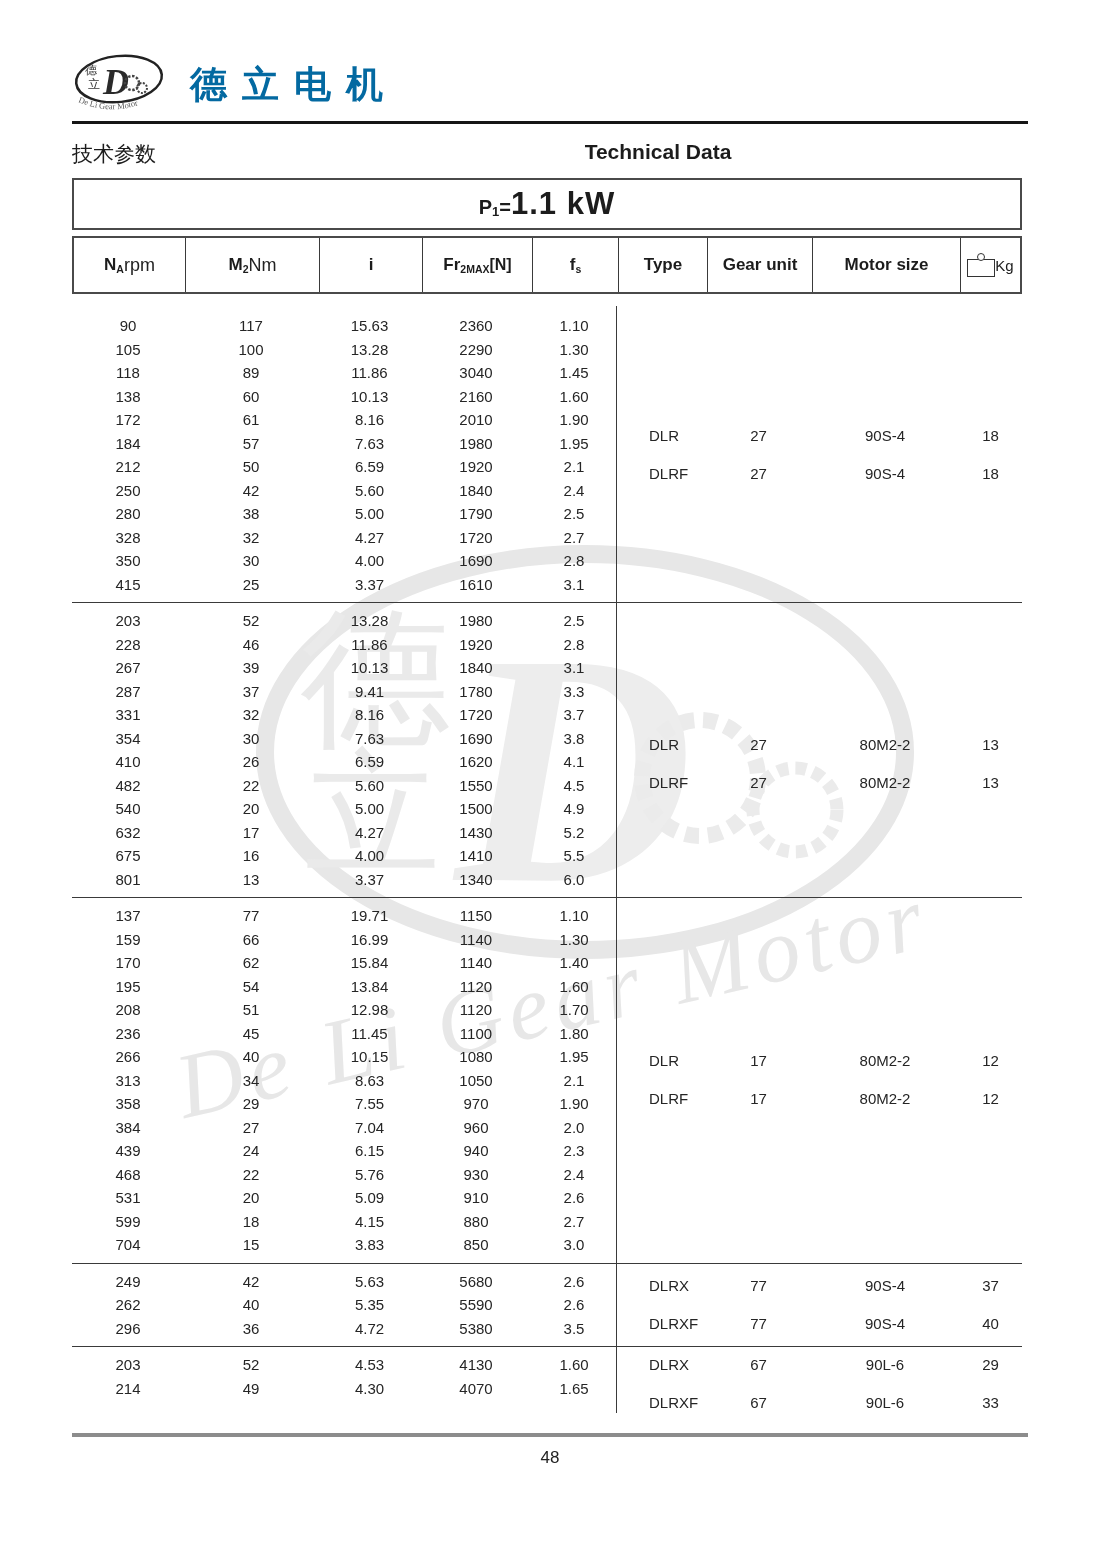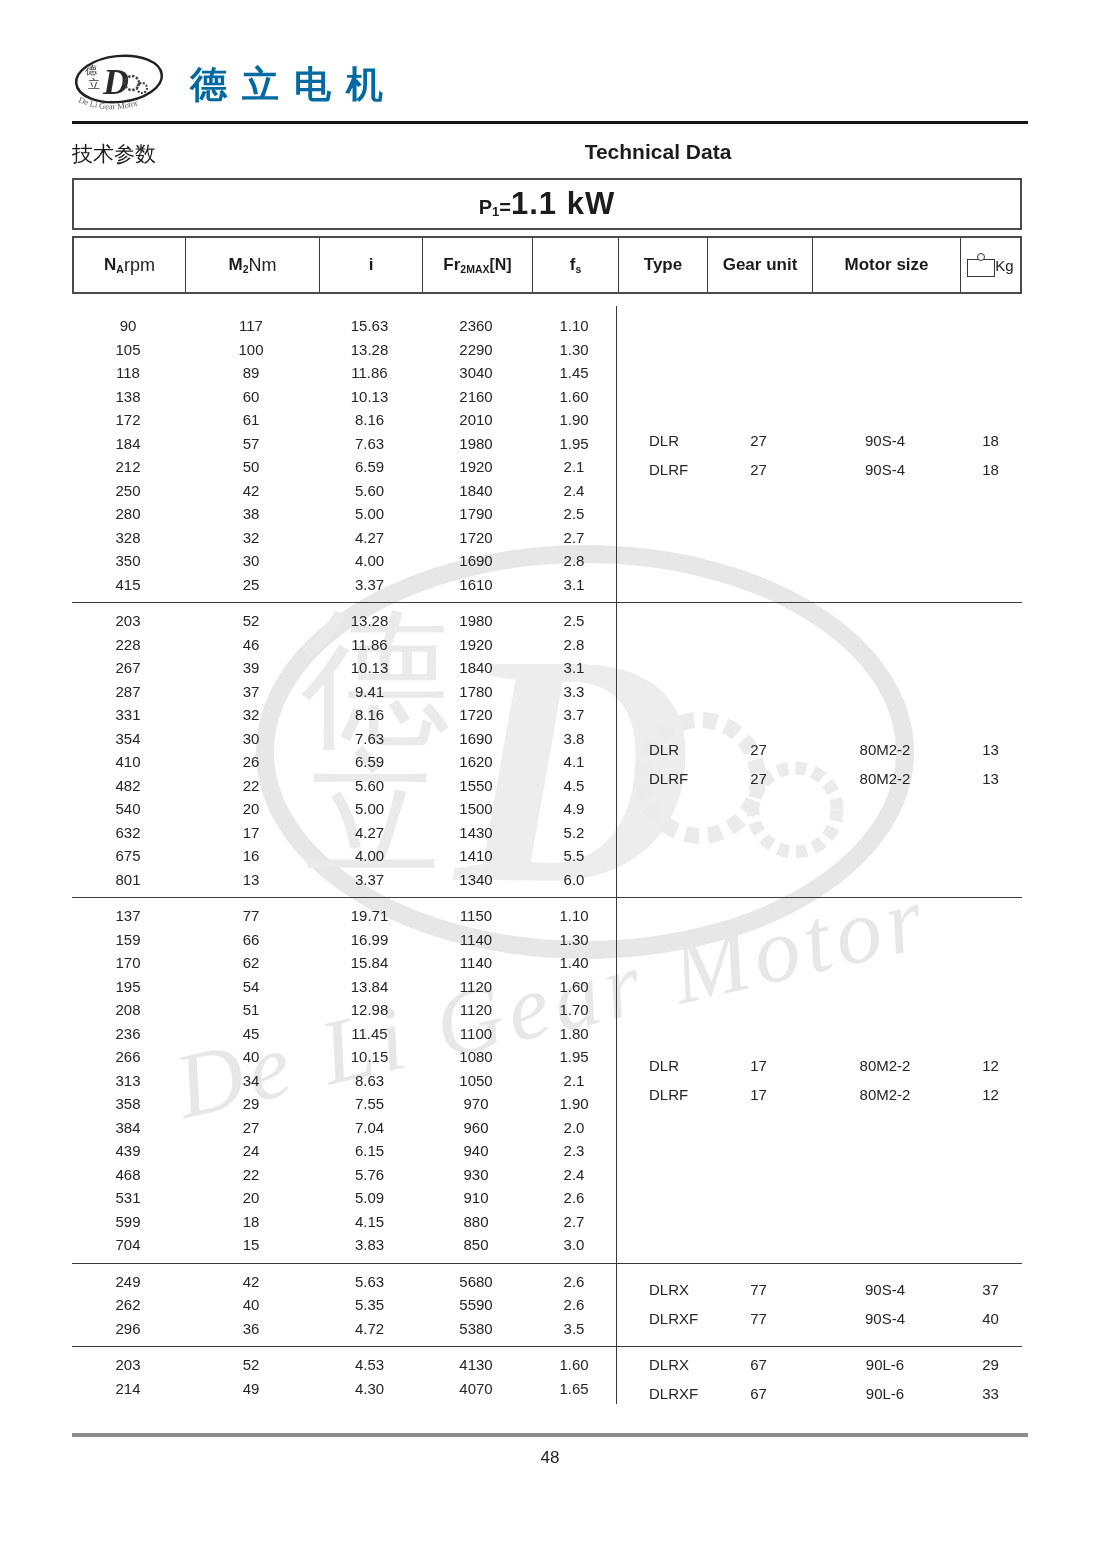--- a/index.html
+++ b/index.html
@@ -40,21 +40,21 @@
   .weight-knob{width:6px;height:6px;border:1.5px solid #333;border-radius:50%;position:absolute;top:0;left:50%;transform:translateX(-50%);background:#fff;}
   .weight-body{width:26px;height:16px;border:1.5px solid #333;background:#fff;}
   .h-kg{font-size:15px;font-weight:normal;margin-top:1px;}
   
   .data-area{position:absolute;top:296px;left:72px;width:950px;padding-top:12px;}
   .vline{position:absolute;left:544px;top:10px;bottom:8px;width:1px;background:#3a3a3a;}
   .tgroup{display:flex;}
   .tgroup + .tgroup{border-top:1px solid #3a3a3a;}
   .gleft{width:545px;display:grid;grid-template-columns:112px 134px 103px 110px 86px;padding:6px 0;align-content:start;}
   .dcell{height:23.5px;line-height:23.5px;text-align:center;font-size:15px;color:#252525;}
-  .gright{width:405px;display:flex;flex-direction:column;justify-content:center;gap:5px;padding:6px 0;}
+  .gright{width:405px;display:flex;flex-direction:column;justify-content:center;gap:14px;padding:6px 0;}
   .tgroup:nth-child(3) .gright{transform:translateY(14px);}
   .trow{display:grid;grid-template-columns:89px 105px 148px 63px;}
   .tcell{height:24px;line-height:24px;text-align:center;font-size:15px;color:#252525;}
   .tcell-type{text-align:left;padding-left:32px;box-sizing:border-box;}
   
   .footer-rule{position:absolute;top:1433px;left:72px;width:956px;height:4px;background:#8c8c8c;}
   .page-number{position:absolute;top:1448px;left:72px;width:956px;text-align:center;font-size:17px;color:#222;}
 </style>
 </head>
 <body>

